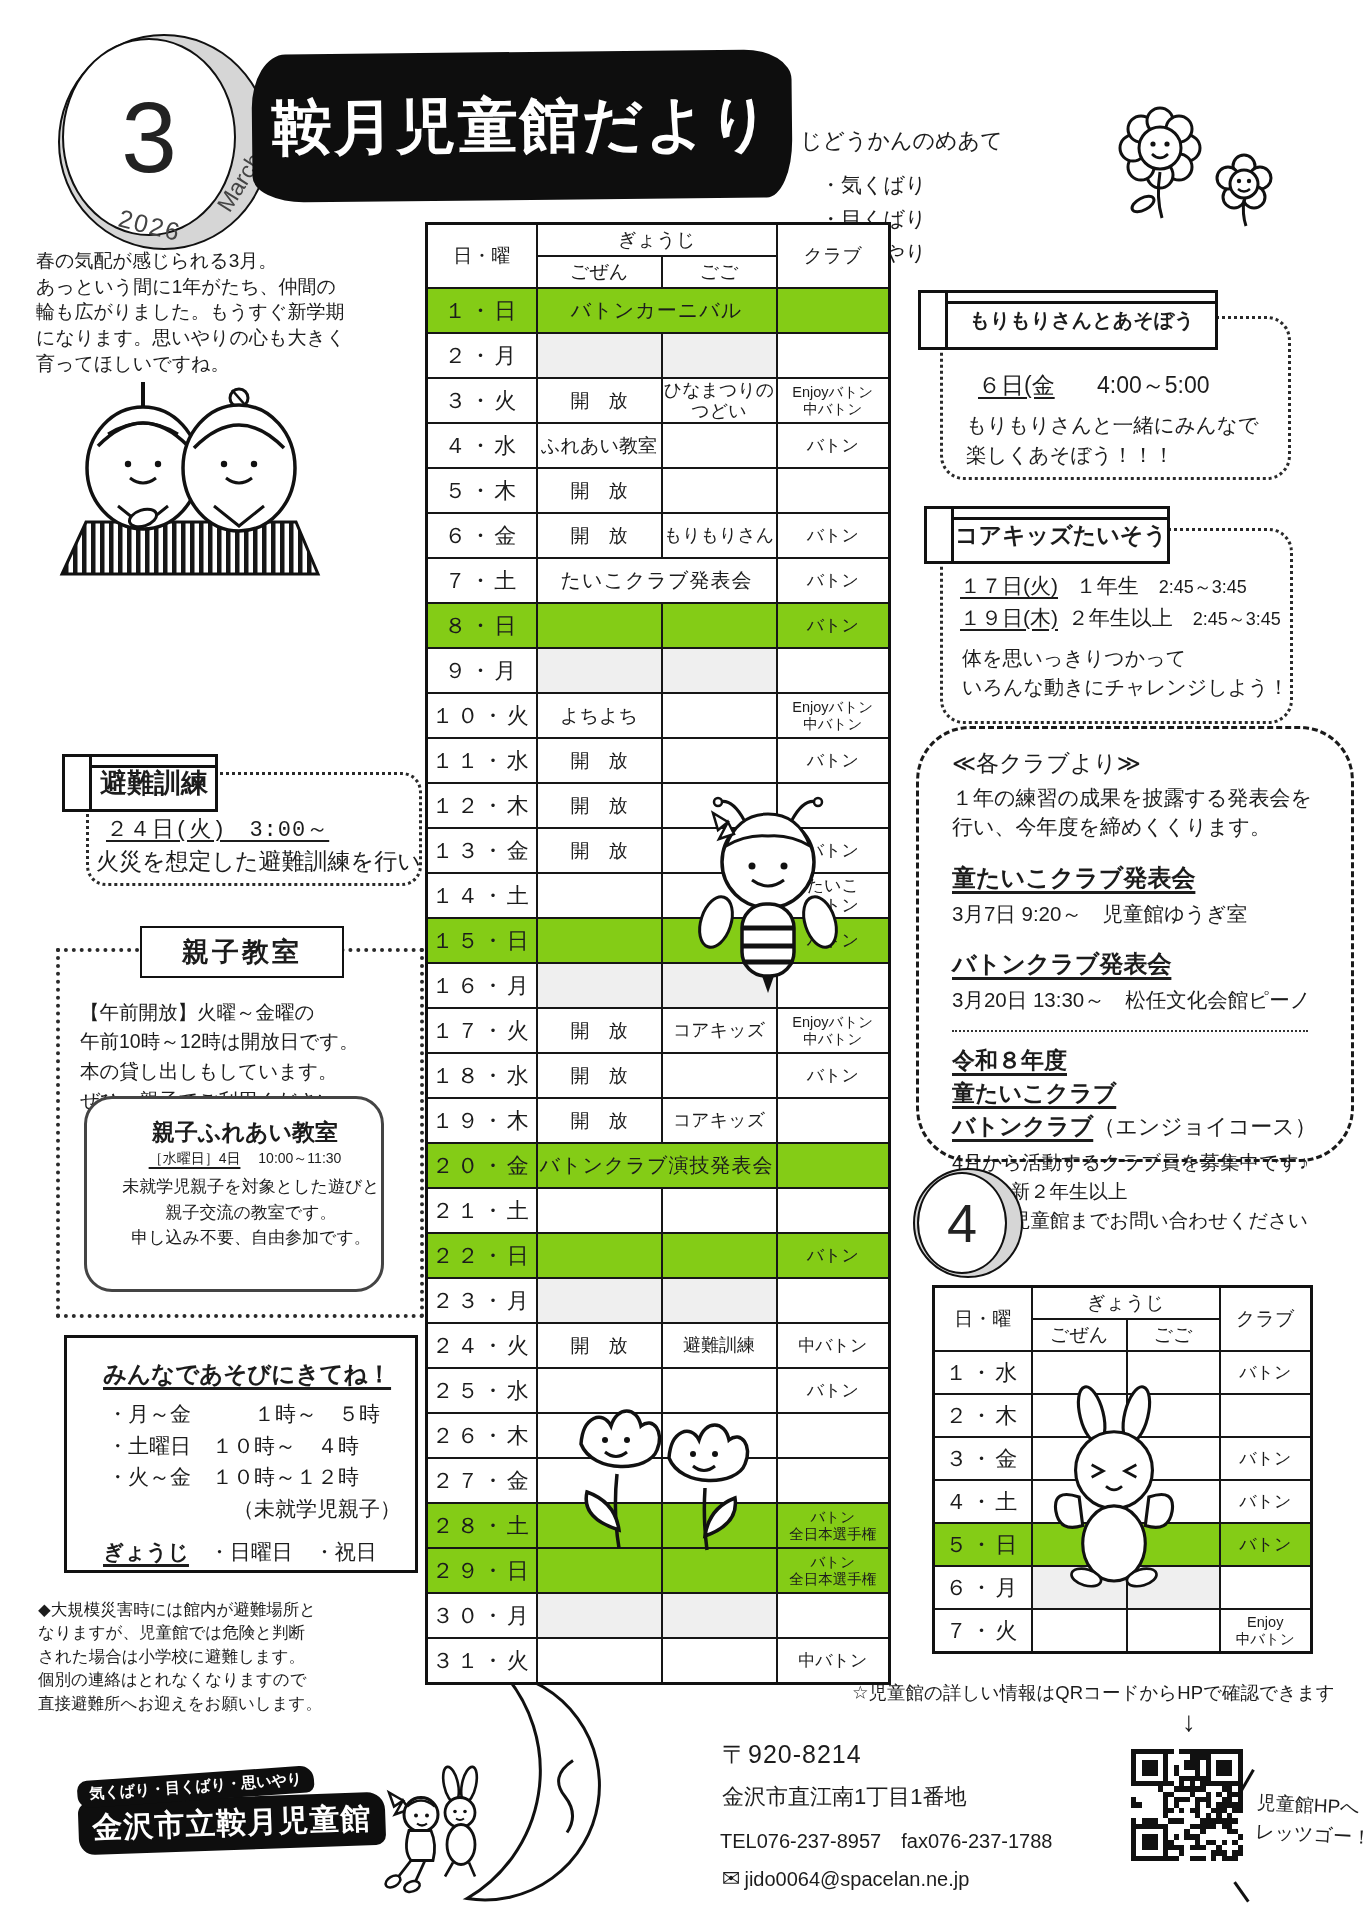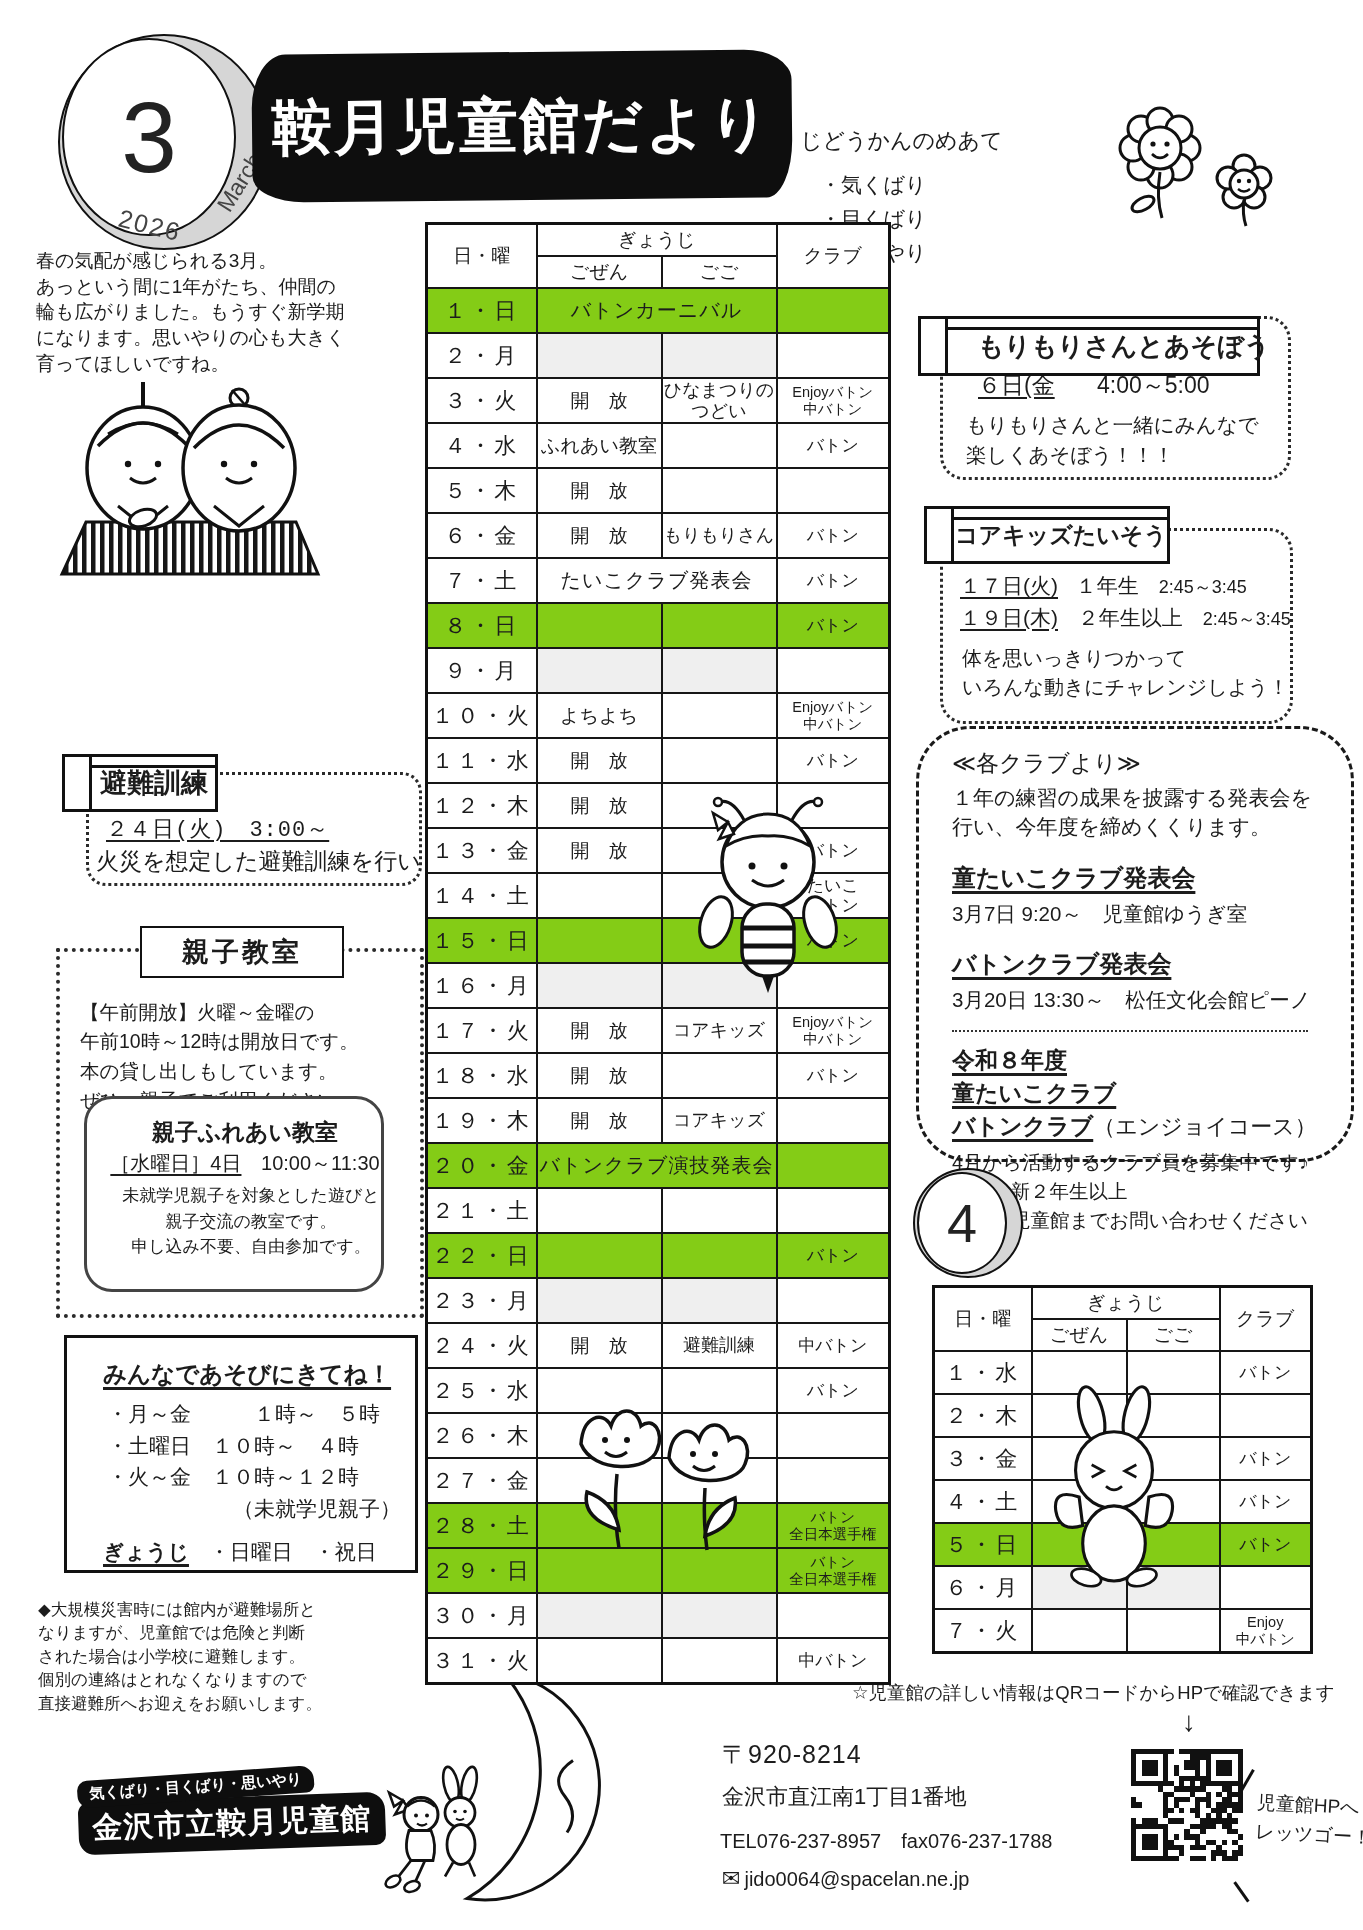--- a/index.html
+++ b/index.html
@@ -69,40 +69,40 @@
   #evac-box{left:86px;top:772px;width:330px;height:108px;border-radius:20px;}
   #evac-title{left:62px;top:754px;width:150px;height:52px;font-size:27px;}
   #evac-date{left:106px;top:814px;font-size:22px;letter-spacing:1px;font-family:Liberation Mono, monospace;}
   #evac-body{left:96px;top:846px;font-size:23px;font-family:Liberation Mono, monospace;}
 
   #oyako-box{left:56px;top:948px;width:360px;height:362px;border:4px dotted #2a2a2a;border-radius:0;}
   #oyako-title{left:140px;top:926px;width:200px;height:48px;font-size:27px;letter-spacing:3px;}
   #oyako-body{left:80px;top:998px;font-size:19.5px;line-height:1.5;}
   #oyako-inner{left:84px;top:1096px;width:294px;height:190px;border:3px solid #444;border-radius:28px;background:#fff;z-index:2;text-align:center;}
   #oyako-inner .in-title{font-weight:bold;font-size:23px;margin:18px 0 2px 22px;}
-  #oyako-inner .in-date{font-size:20px;margin-left:22px;}
+  #oyako-inner .in-date{font-size:14px;margin-left:22px;}
   #oyako-inner .in-body{font-size:17px;line-height:1.5;margin:6px 0 15px 34px;}
 
   #hours-box{left:64px;top:1335px;width:348px;height:232px;border:3px solid #111;background:#fff;}
   #hours-box .h-title{font-size:23.5px;margin:20px 0 8px 36px;}
   #hours-box .h-items{font-size:21px;line-height:1.5;margin-left:40px;}
   #hours-box .h-holiday{font-size:21px;margin:14px 0 0 36px;}
   #hours-box .h-holiday .vals{margin-left:14px;font-weight:normal;}
 
   #disaster{left:38px;top:1598px;width:340px;font-size:16.5px;line-height:1.42;}
 
   #footer-logo{left:78px;top:1772px;transform:rotate(-2deg);}
   #footer-logo .l1{display:inline-block;background:#0e0e0e;color:#fff;font-weight:bold;font-size:15px;
       padding:4px 12px;border-radius:10px 14px 8px 12px;transform:rotate(-2deg);}
   #footer-logo .l2{display:block;width:fit-content;background:#0e0e0e;color:#fff;font-weight:bold;font-size:30px;
       padding:6px 14px;margin-top:-2px;border-radius:12px 18px 10px 16px;letter-spacing:1px;}
 
   
   #morimori-box{left:940px;top:316px;width:345px;height:158px;}
-  #morimori-title{left:918px;top:316px;width:294px;height:54px;font-size:26px;padding-left:42px;}
+  #morimori-title{left:918px;top:290px;width:294px;height:54px;font-size:20px;}
   #morimori-date{left:978px;top:370px;font-size:23px;}
   #morimori-date .time{margin-left:36px;}
   #morimori-body{left:966px;top:410px;font-size:20.5px;line-height:1.45;}
 
   #core-title{left:924px;top:506px;width:240px;height:52px;font-size:23px;}
   #core-box{left:940px;top:528px;width:347px;height:190px;}
   #core-sessions{left:960px;top:570px;font-size:21px;line-height:1.5;}
   #core-sessions .tm{font-size:18px;}
   #core-body{left:962px;top:644px;font-size:20px;line-height:1.45;}
 
@@ -544,21 +544,21 @@
     <span class="t">コアキッズたいそう</span>
   </div>
   <div class="abs" id="core-sessions">
     <div>
       <span class="u">１７日(火)</span>
       <span style="margin-left:12px">１年生</span>
       <span class="tm" style="margin-left:14px">2:45～3:45</span>
     </div>
     <div>
       <span class="u">１９日(木)</span>
-      <span style="margin-left:14px">２年生以上</span>
+      <span style="margin-left:4px">２年生以上</span>
       <span class="tm" style="margin-left:14px">2:45～3:45</span>
     </div>
   </div>
   <div class="abs pl" id="core-body">体を思いっきりつかって
 いろんな動きにチャレンジしよう！</div>
 
   <div class="abs" id="clubs-box"></div>
   <div class="abs" id="clubs-content">
     <div class="c-head">≪各クラブより≫</div>
     <div class="c-intro pl">１年の練習の成果を披露する発表会を

